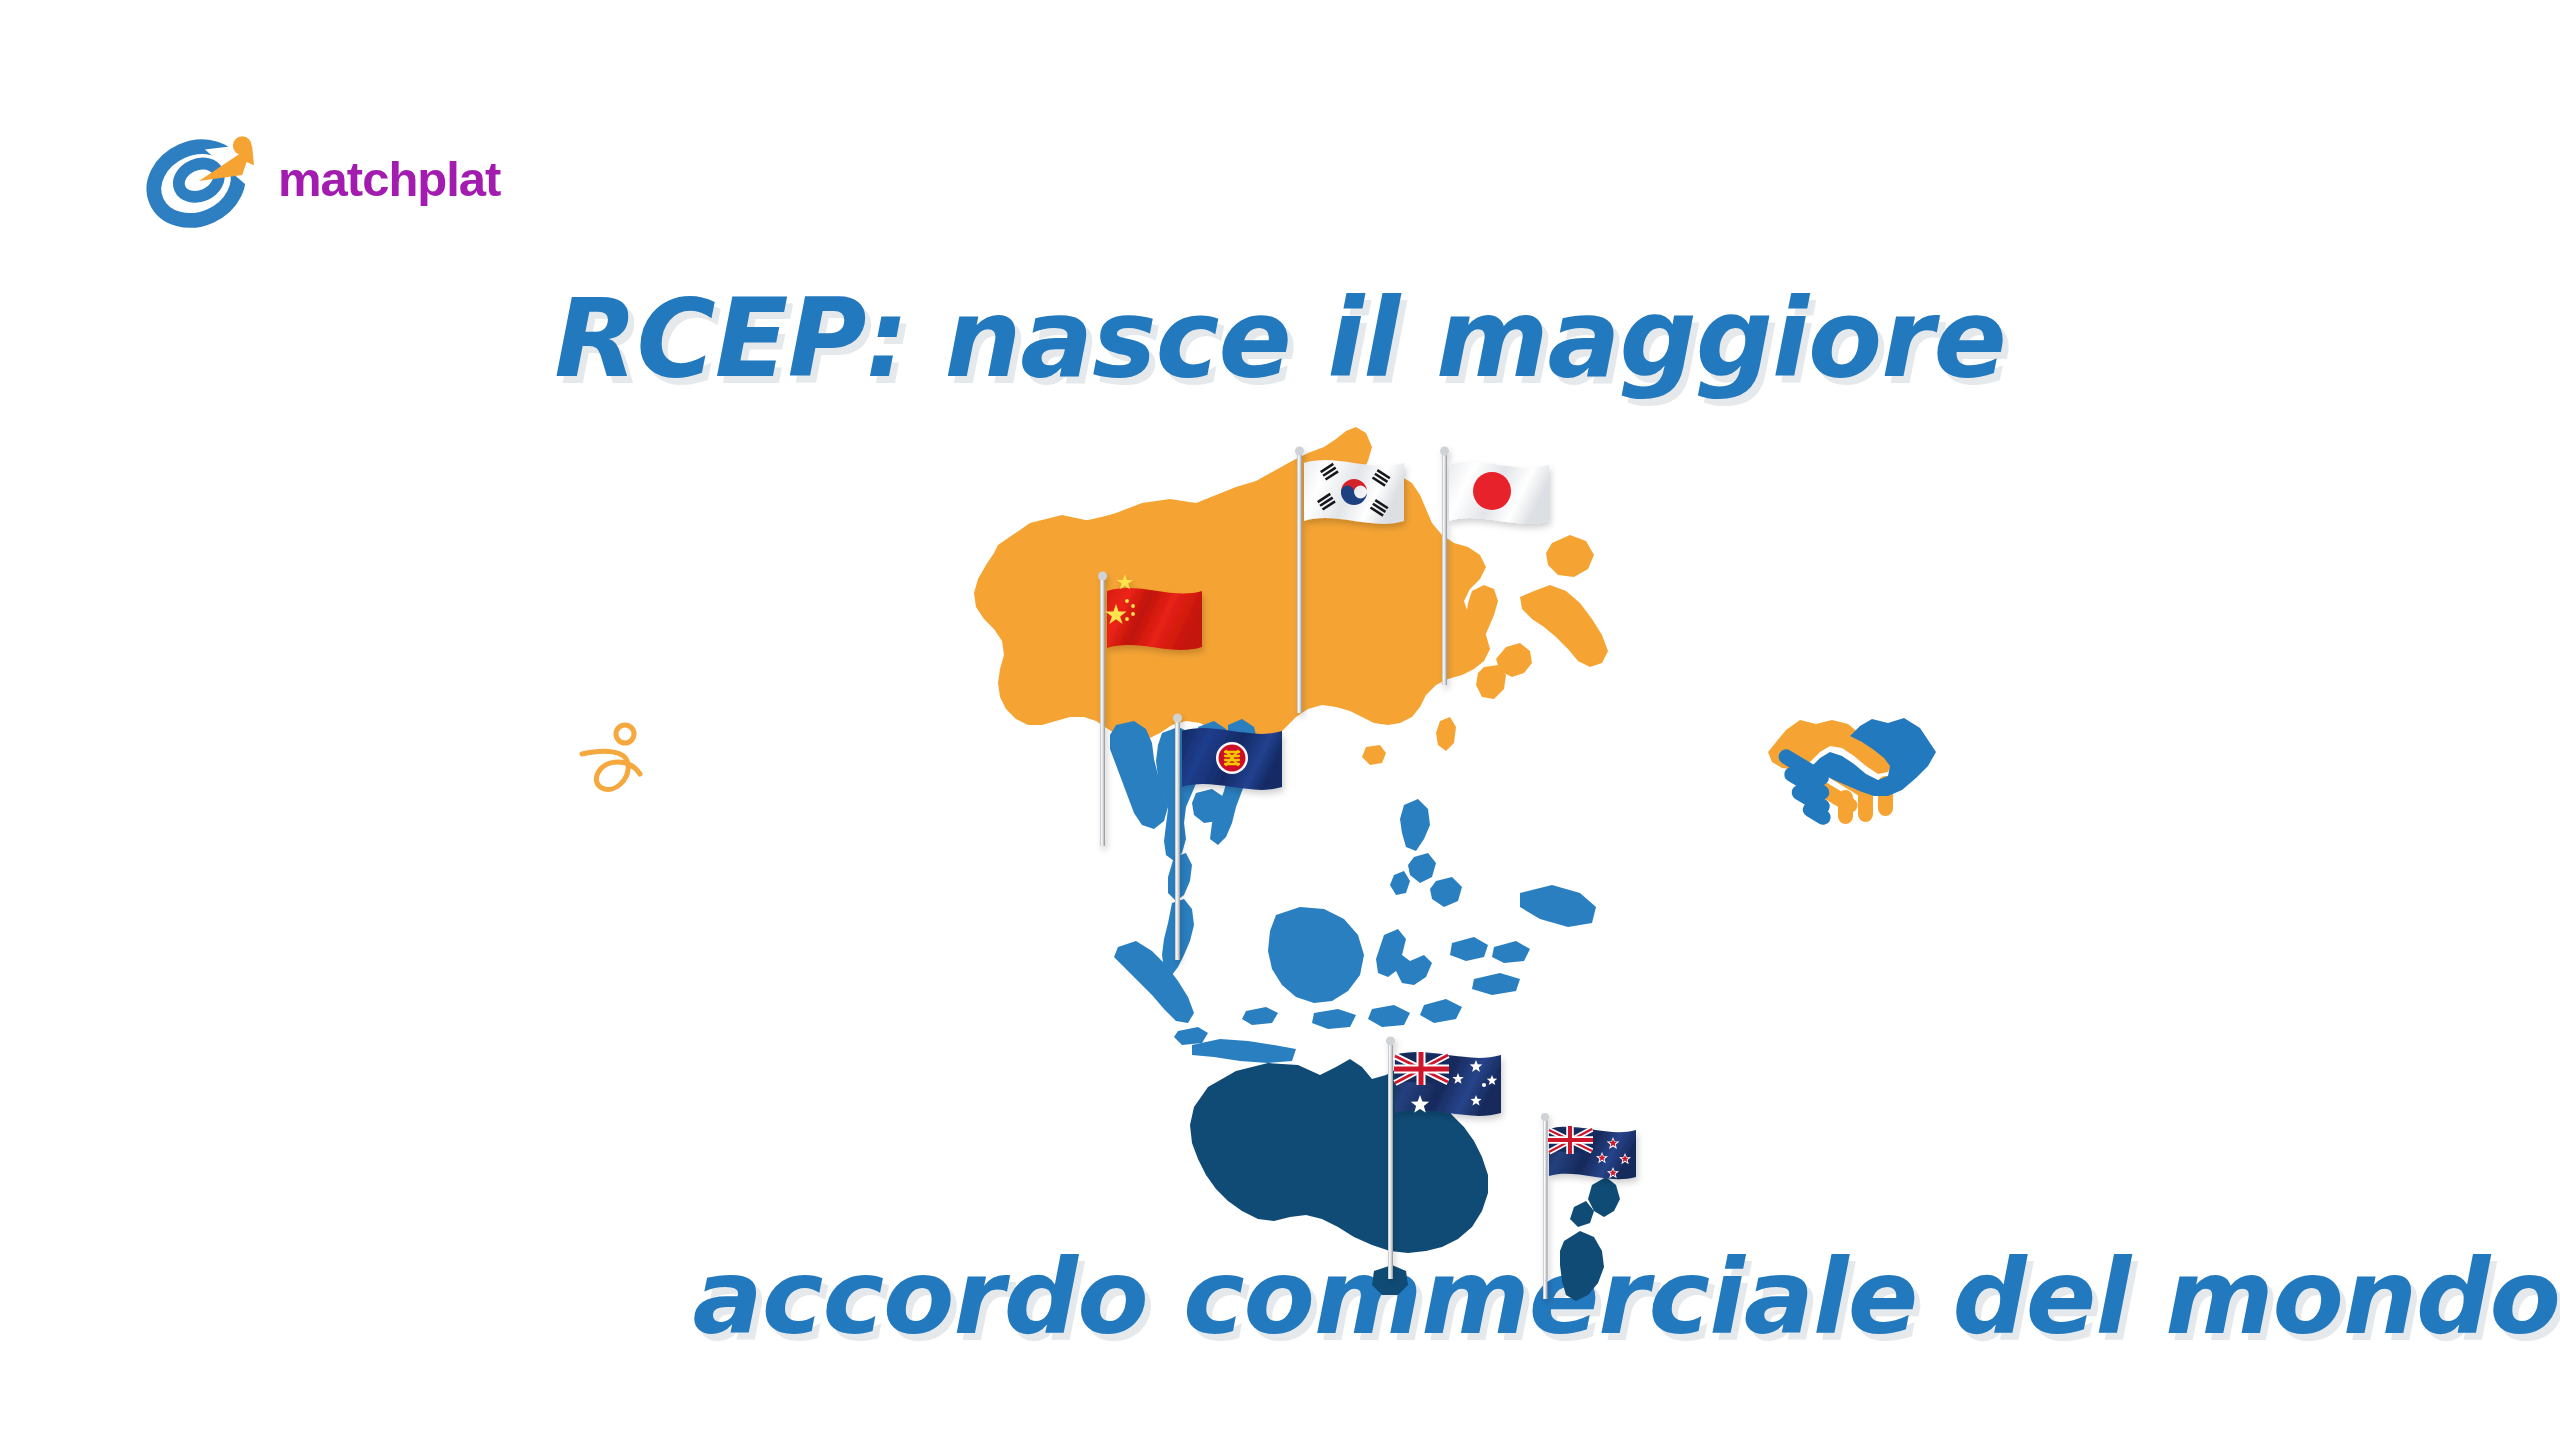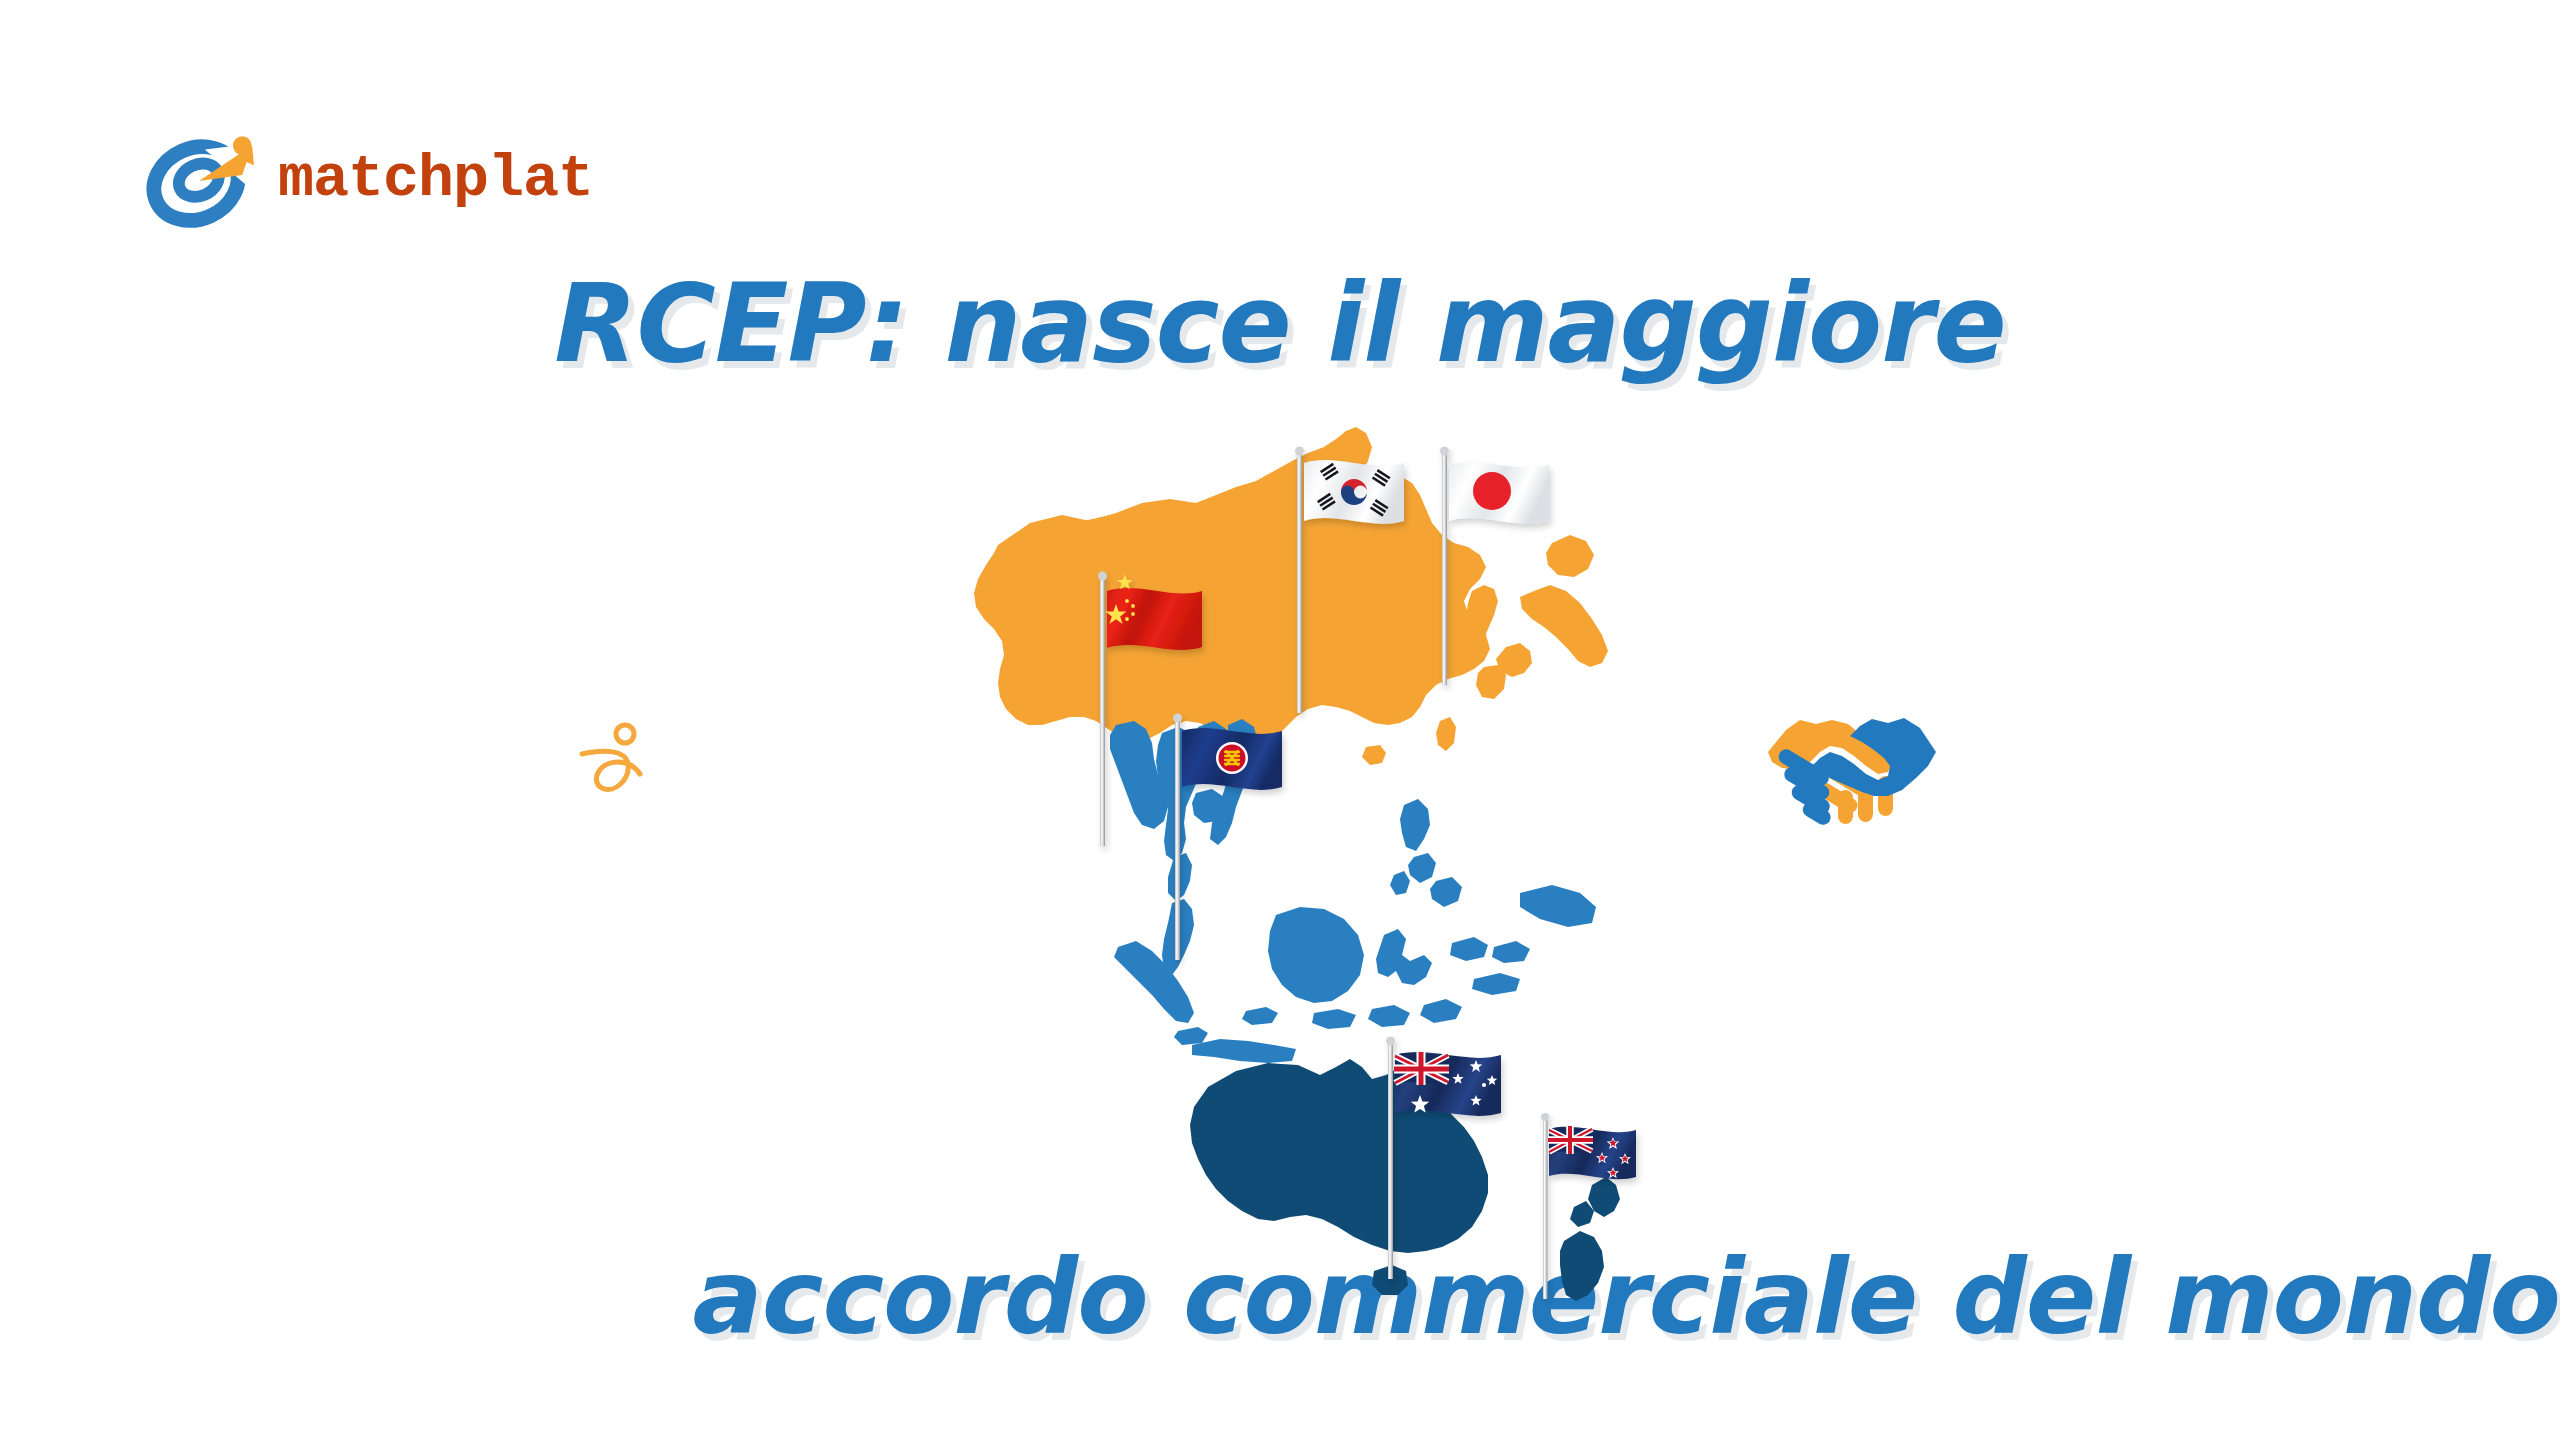--- a/index.html
+++ b/index.html
@@ -7,34 +7,34 @@
   body{
     width:2560px;height:1440px;position:relative;overflow:hidden;
     font-family:"Liberation Sans",sans-serif;background:#ffffff;
   }
   .stage{position:absolute;inset:0;width:2560px;height:1440px;background:#ffffff;}
 
   
   .logo{position:absolute;left:138px;top:120px;display:flex;align-items:center;gap:22px;}
   .logo-mark{width:118px;height:118px;display:block;}
   .logo-word{
-    font-size:60px;font-weight:700;color:#c2410c;letter-spacing:-1px;
-    font-family:Liberation Mono, monospace;line-height:1;
+    font-size:49px;font-weight:700;color:#a21caf;letter-spacing:-1px;
+    font-family:Liberation Sans, sans-serif;line-height:1;
   }
 
   
   .title-line{
     position:absolute;width:2560px;text-align:center;
     font-family:"DejaVu Sans",sans-serif;
     font-weight:700;font-style:italic;color:#2379BE;
     letter-spacing:-1px;line-height:1;
     text-shadow:6px 7px 0 rgba(222,226,230,.75);
     white-space:nowrap;
   }
-  .title-top{top:270px;font-size:108px;}
+  .title-top{top:285px;font-size:108px;}
   .title-bottom{top:1245px;font-size:104px;text-align:right;}
 
   
   .map-wrap{position:absolute;left:880px;top:395px;width:820px;height:840px;}
   .map-svg{width:100%;height:100%;display:block;overflow:visible;}
 
   
   .handshake{position:absolute;left:1762px;top:690px;width:180px;height:150px;}
   .handshake svg{width:100%;height:100%;display:block;}
 

